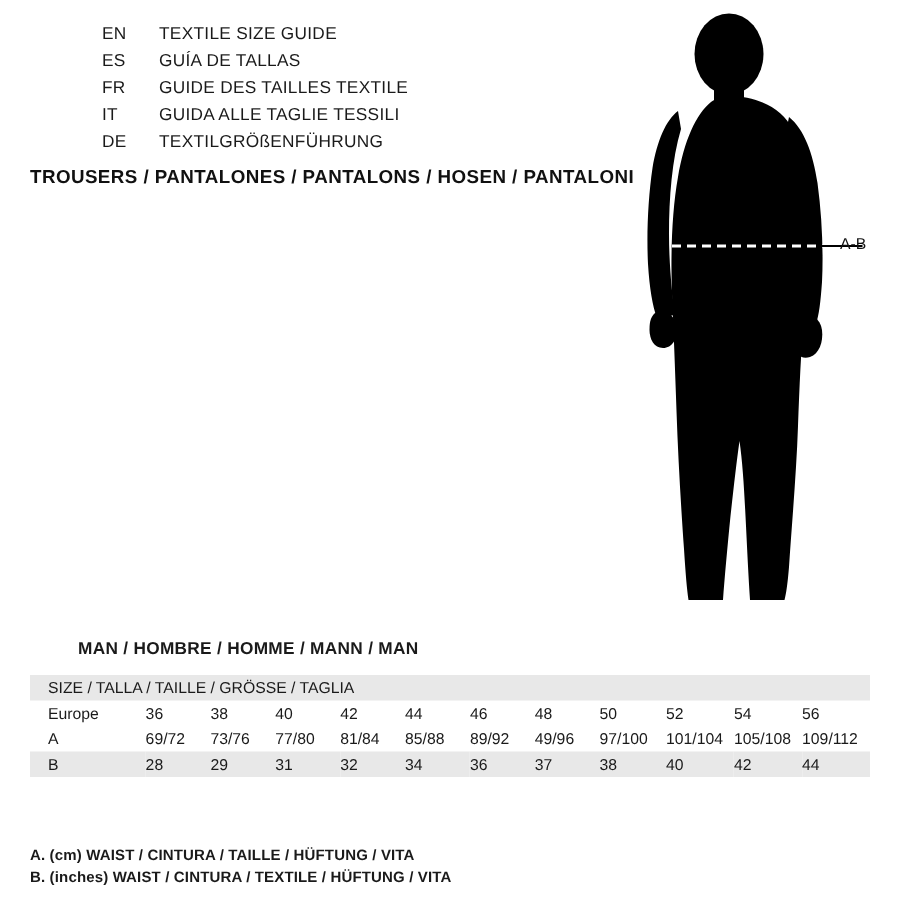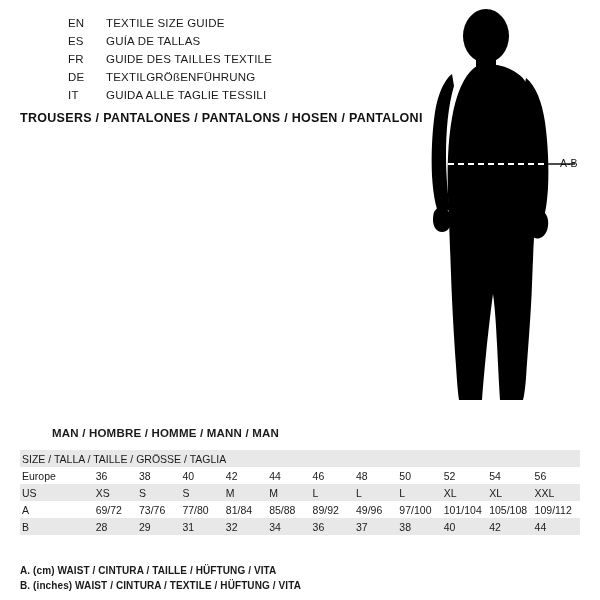--- a/index.html
+++ b/index.html
@@ -88,21 +88,21 @@
   }
   table.size-table td {
     padding: 2px 0 2px 0;
     height: 17px;
     vertical-align: middle;
     white-space: nowrap;
   }
   table.size-table tr.shade td { background: #e8e8e8; }
   table.size-table td.label {
     width: 84px;
-    padding-left: 2px;
+    padding-left: 12px;
     margin-top: 16px;
   }
   table.size-table td.val {
     width: 47px;
     text-align: left;
   }
 
   .footnotes {
     position: absolute;
     left: 20px;
@@ -126,26 +126,26 @@
     </div>
     <div class="lang-row">
       <span class="lang-code">ES</span>
       <span class="lang-text">GUÍA DE TALLAS</span>
     </div>
     <div class="lang-row">
       <span class="lang-code">FR</span>
       <span class="lang-text">GUIDE DES TAILLES TEXTILE</span>
     </div>
     <div class="lang-row">
+      <span class="lang-code">IT</span>
+      <span class="lang-text">GUIDA ALLE TAGLIE TESSILI</span>
+    </div>
+    <div class="lang-row">
       <span class="lang-code">DE</span>
       <span class="lang-text">TEXTILGRÖßENFÜHRUNG</span>
-    </div>
-    <div class="lang-row">
-      <span class="lang-code">IT</span>
-      <span class="lang-text">GUIDA ALLE TAGLIE TESSILI</span>
     </div>
   </div>
 
   <div class="section-title">TROUSERS / PANTALONES / PANTALONS / HOSEN / PANTALONI</div>
 
   <div class="figure">
     <svg width="200" height="400" viewBox="0 0 200 400">
 
       <ellipse cx="86" cy="28" rx="23" ry="27" fill="#000000"></ellipse>
 
@@ -229,34 +229,20 @@
         <td class="val">40</td>
         <td class="val">42</td>
         <td class="val">44</td>
         <td class="val">46</td>
         <td class="val">48</td>
         <td class="val">50</td>
         <td class="val">52</td>
         <td class="val">54</td>
         <td class="val">56</td>
       </tr>
-      <tr class="shade">
-        <td class="label">US</td>
-        <td class="val">XS</td>
-        <td class="val">S</td>
-        <td class="val">S</td>
-        <td class="val">M</td>
-        <td class="val">M</td>
-        <td class="val">L</td>
-        <td class="val">L</td>
-        <td class="val">L</td>
-        <td class="val">XL</td>
-        <td class="val">XL</td>
-        <td class="val">XXL</td>
-      </tr>
       <tr>
         <td class="label">A</td>
         <td class="val">69/72</td>
         <td class="val">73/76</td>
         <td class="val">77/80</td>
         <td class="val">81/84</td>
         <td class="val">85/88</td>
         <td class="val">89/92</td>
         <td class="val">49/96</td>
         <td class="val">97/100</td>

